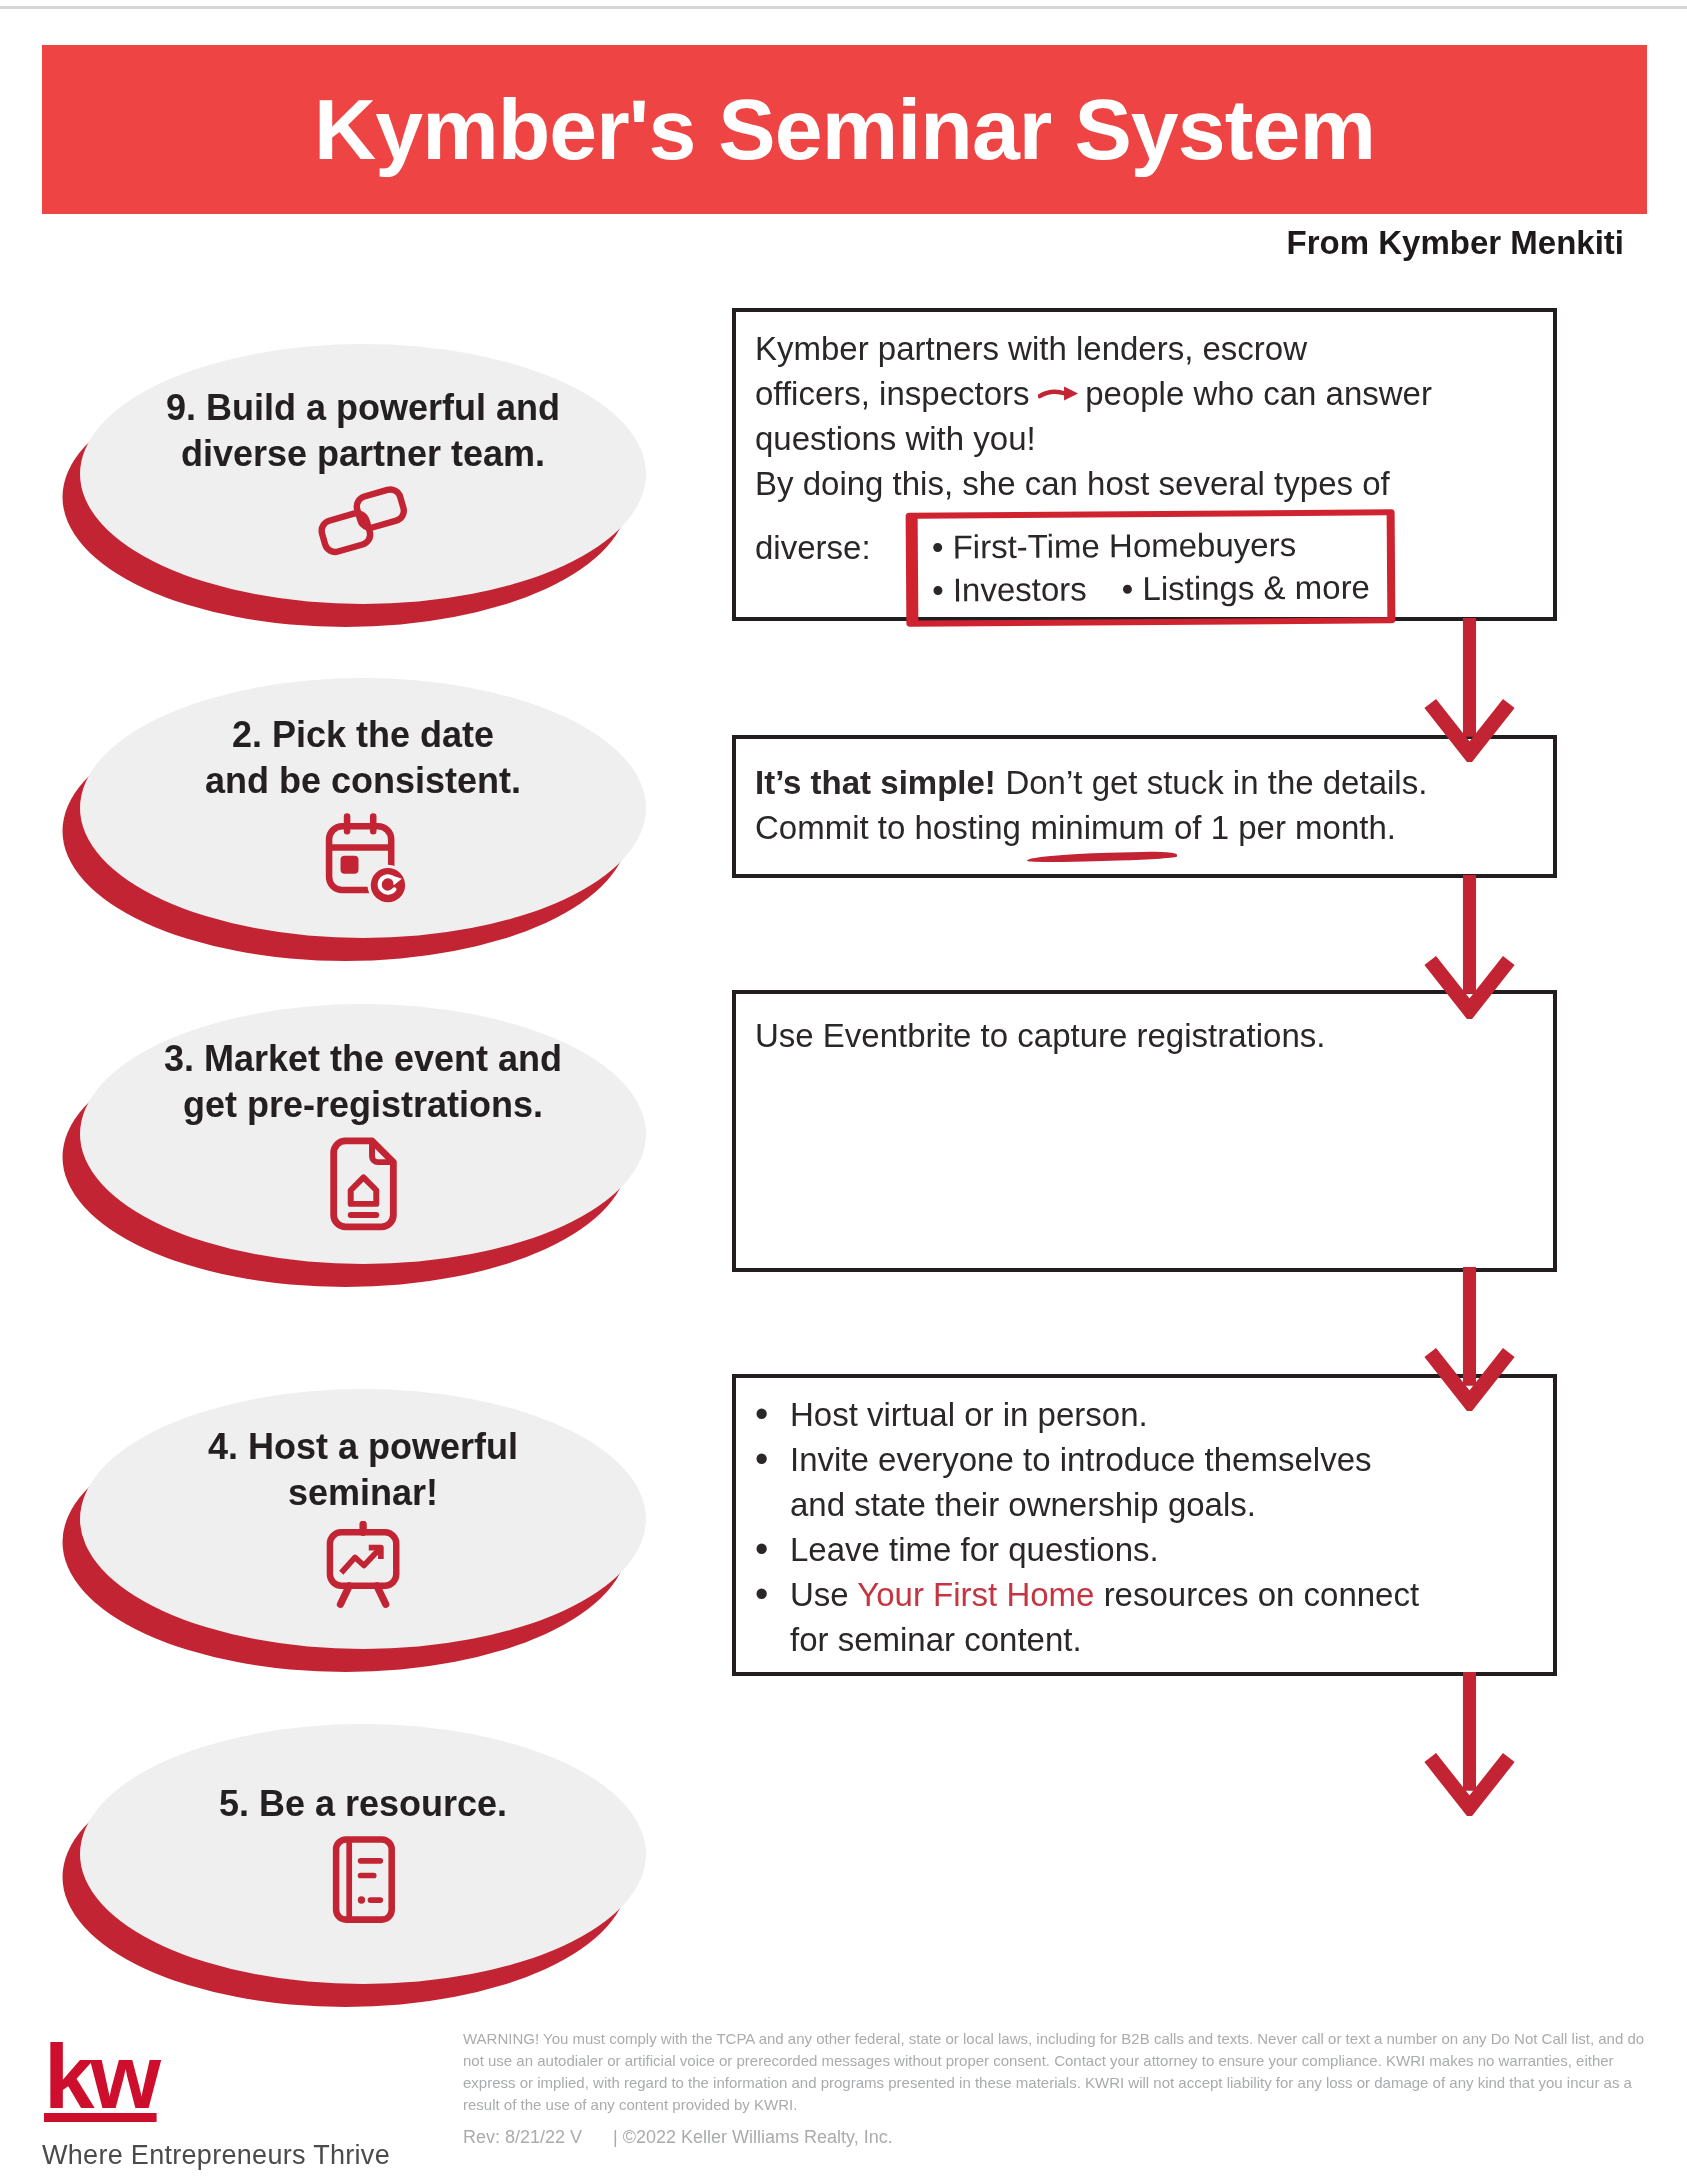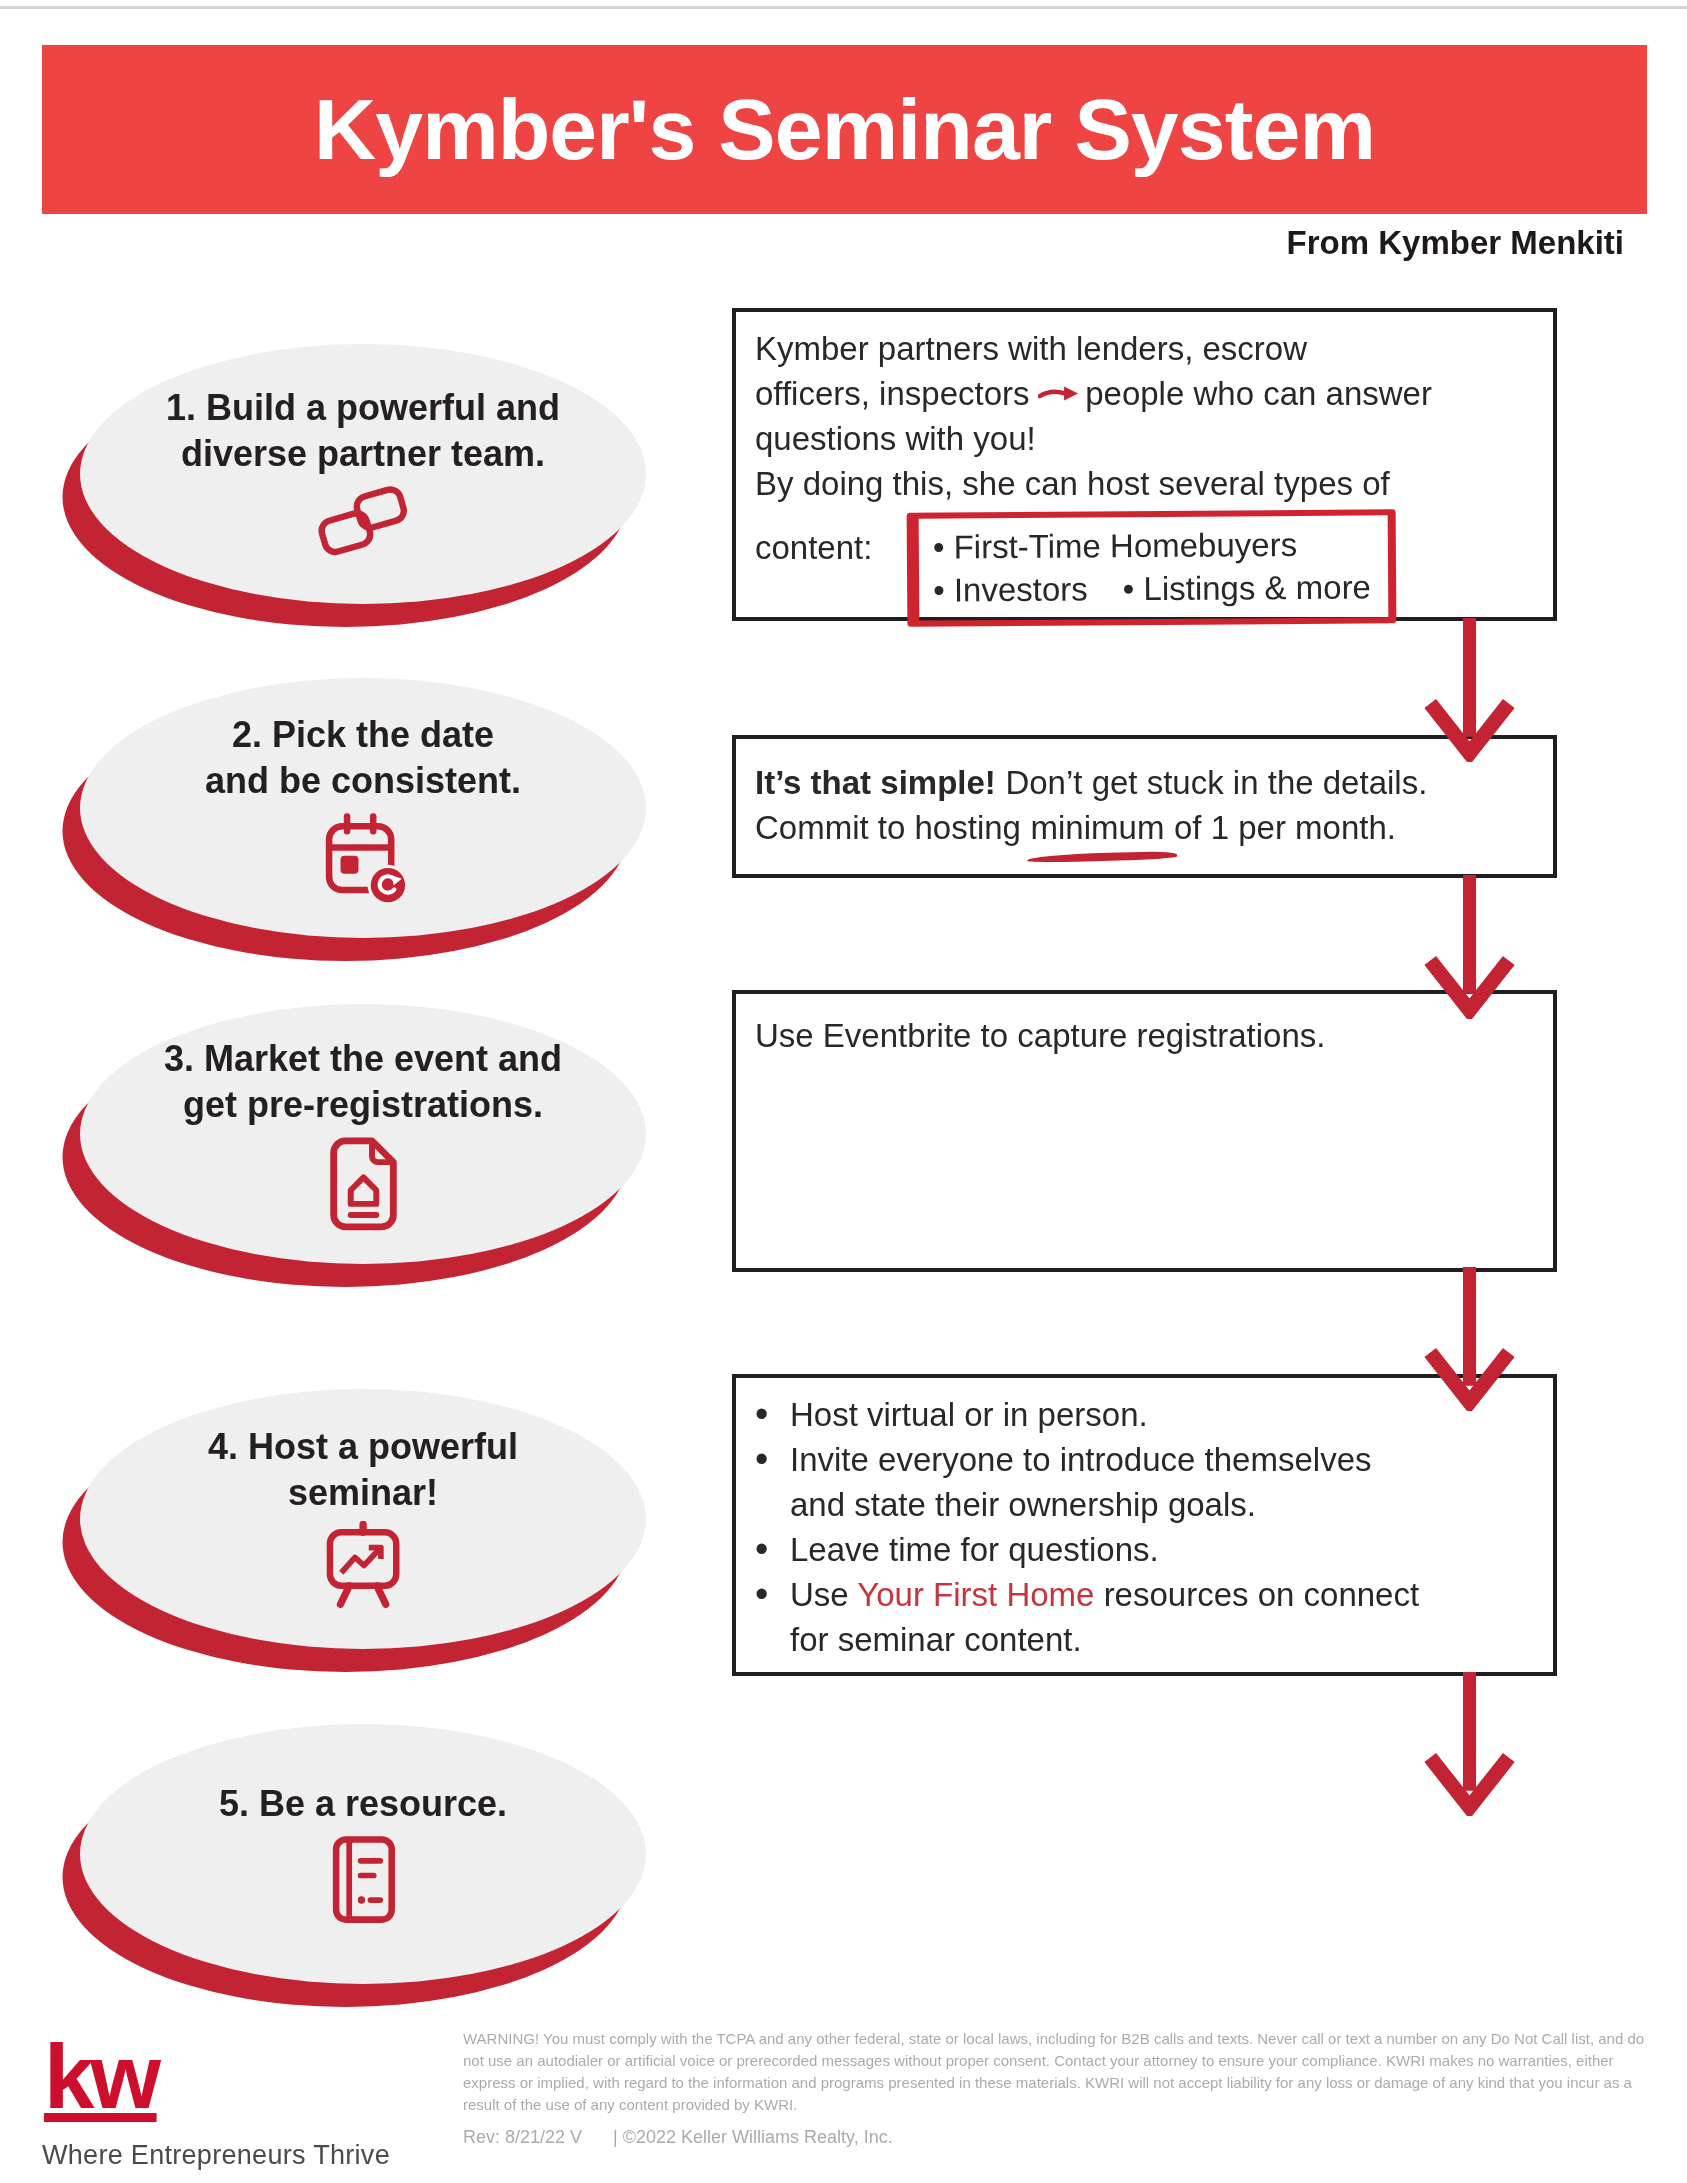--- a/index.html
+++ b/index.html
@@ -83,21 +83,21 @@
   <div class="header-bar">
     <div class="header-title">Kymber's Seminar System</div>
   </div>
   <div class="byline">From Kymber Menkiti</div>
 
   <div class="step" style="top:344px">
     <div class="red-ellipse"></div>
     <div class="gray-ellipse"></div>
     <div class="step-content">
       <div class="step-label">
-        <span>1. Build a powerful and</span>
+        <span>9. Build a powerful and</span>
         <span>diverse partner team.</span>
       </div>
       <span class="step-icon">
         <svg width="107" height="80" viewBox="0 0 130 100" fill="none" stroke="currentColor" stroke-width="8" stroke-linejoin="round">
           <rect x="58" y="12" width="56" height="40" rx="13" transform="rotate(-16 86 32)"></rect>
           <rect x="14" y="42" width="58" height="40" rx="13" transform="rotate(-16 43 62)"></rect>
         </svg>
       </span>
     </div>
   </div>
@@ -188,21 +188,21 @@
     <span class="tline">Kymber partners with lenders, escrow</span>
     <span class="tline">
       <span>officers, inspectors</span><span class="inline-arrow-icon"><svg width="40" height="23" viewBox="0 0 46 26">
             <path d="M2 16 C12 10 22 10 31 13" stroke="#c32433" stroke-width="5" fill="none" stroke-linecap="round"></path>
             <polygon points="30,5 46,13 30,21" fill="#c32433"></polygon>
           </svg></span><span>people who can answer</span>
     </span>
     <span class="tline">questions with you!</span>
     <span class="tline">By doing this, she can host several types of</span>
     <div class="seminars-row">
-      <span class="seminars-label">content:</span>
+      <span class="seminars-label">diverse:</span>
       <div class="seminar-tag-box">
         <span class="tline">• First-Time Homebuyers</span>
         <span class="tline tag-line2">
           <span>• Investors</span>
           <span>• Listings &amp; more</span>
         </span>
       </div>
     </div>
   </div>
 

